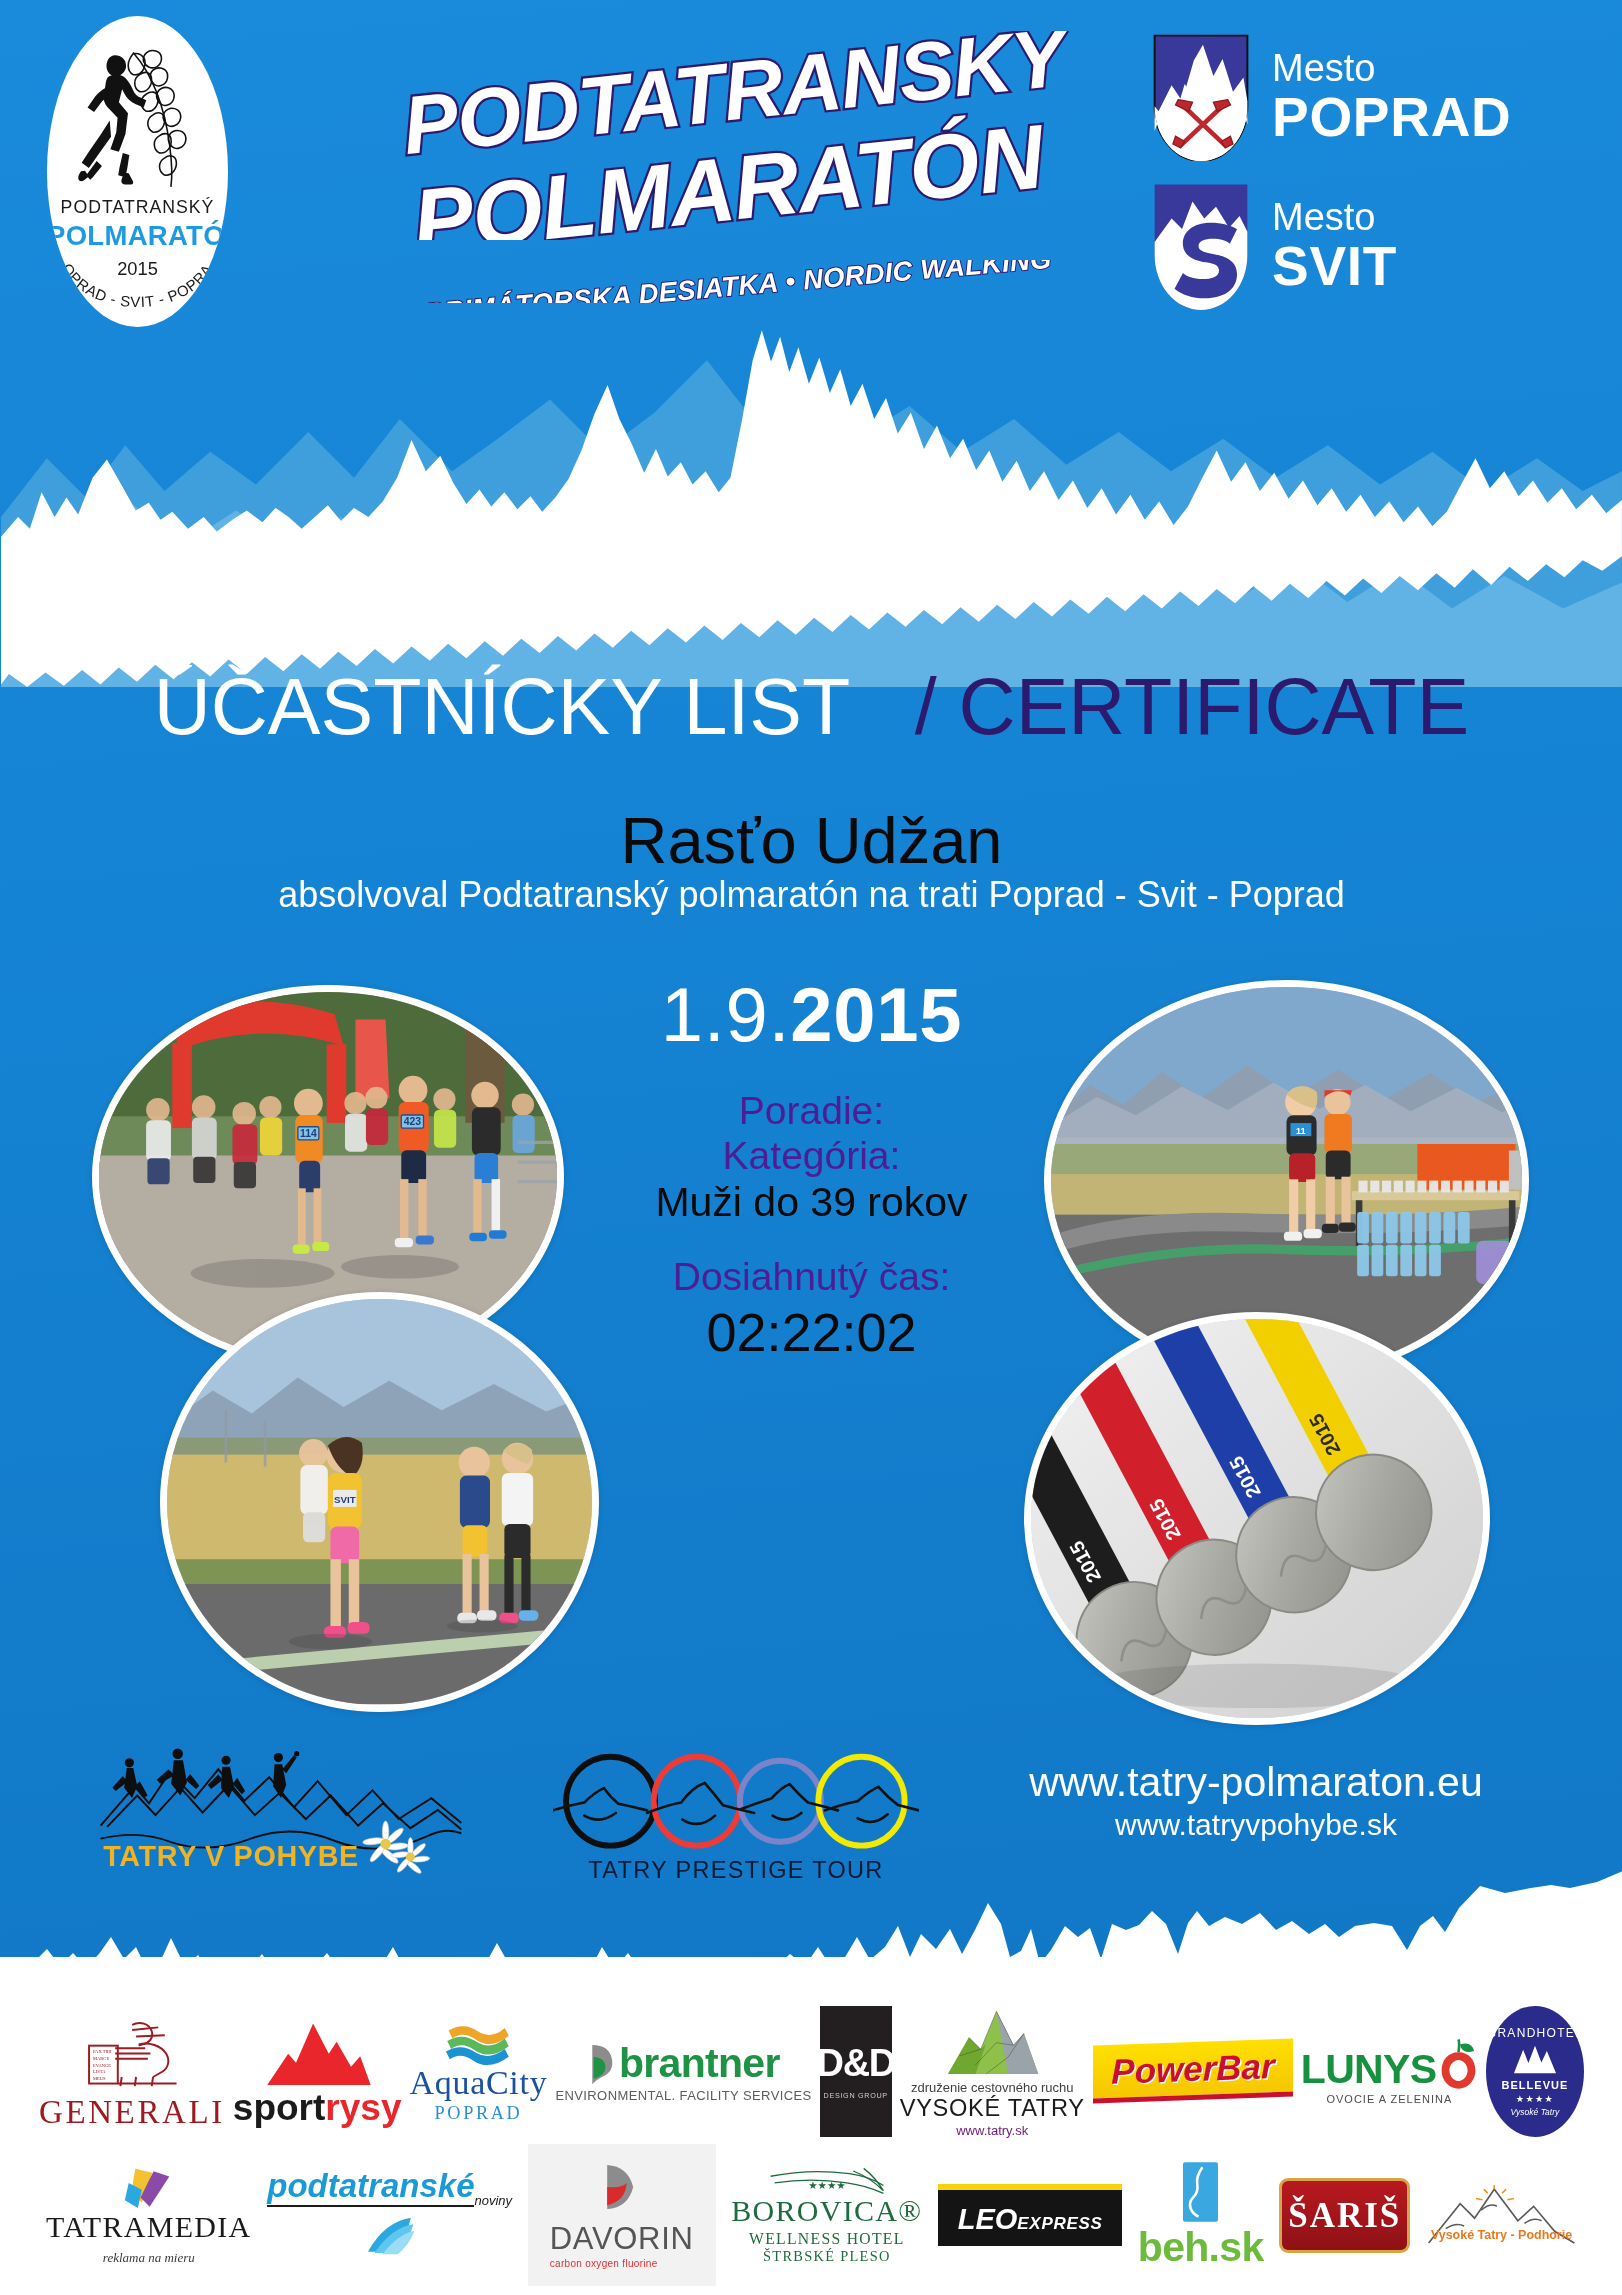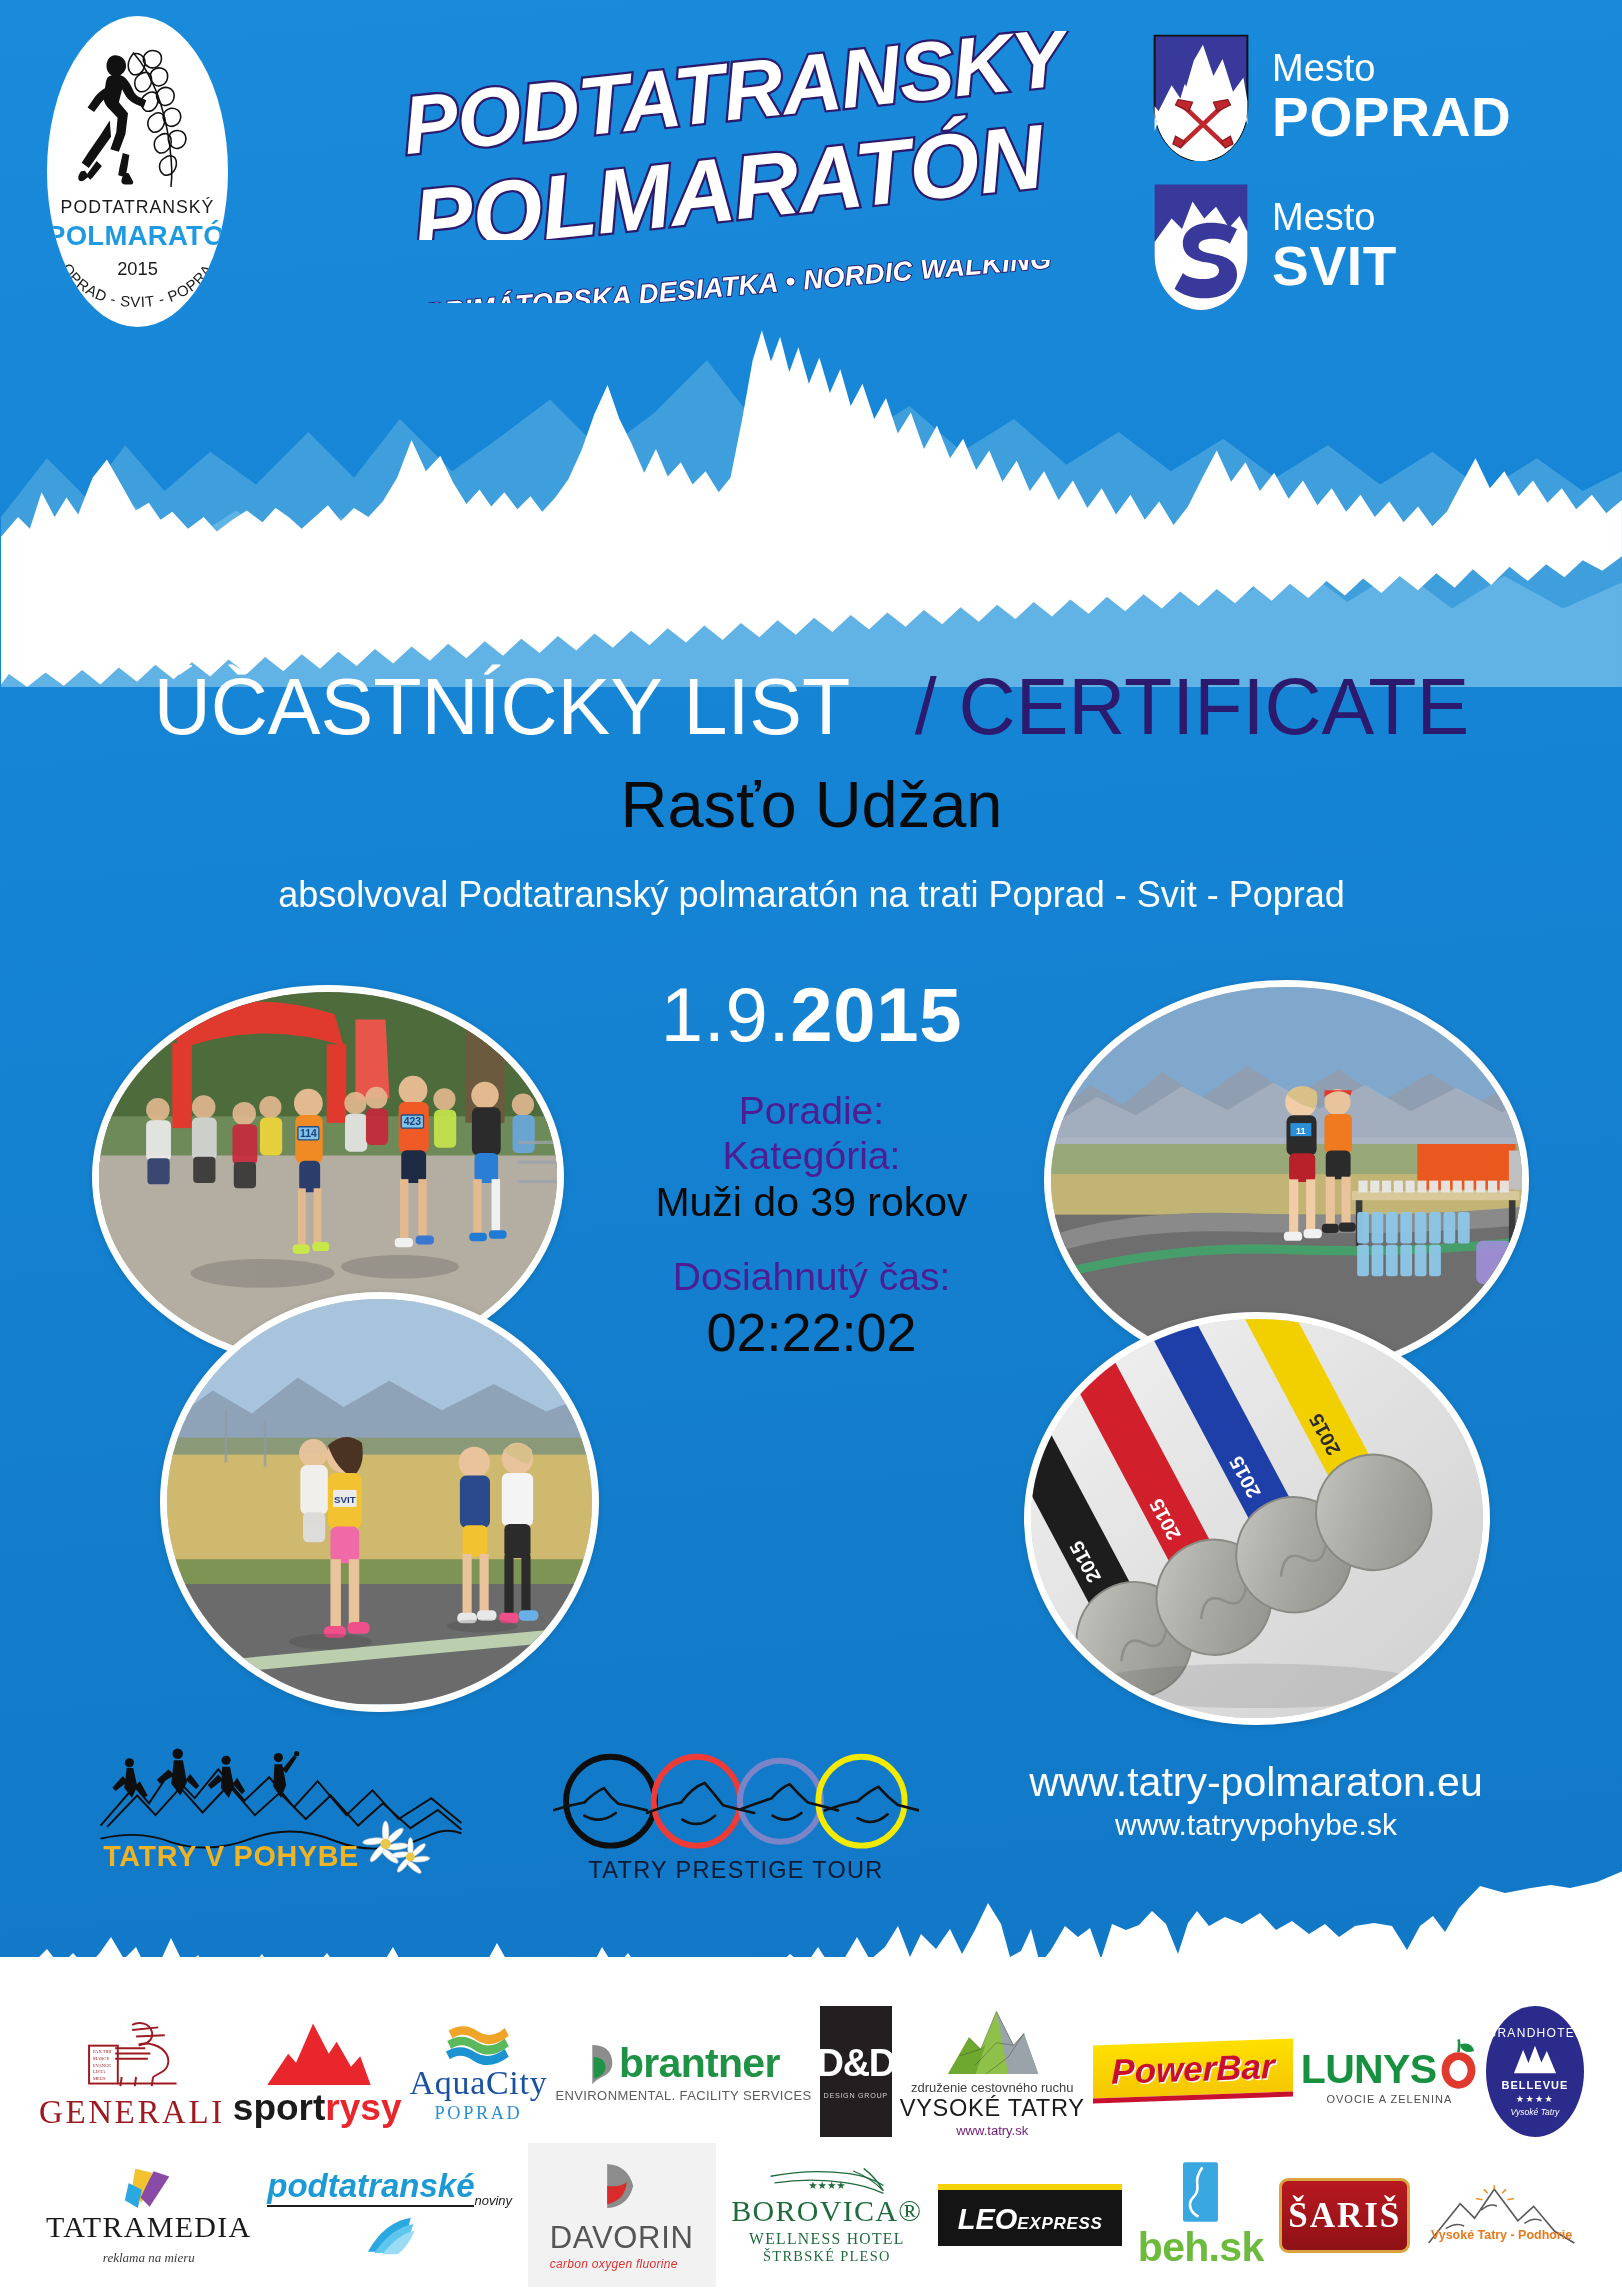--- a/index.html
+++ b/index.html
@@ -85,21 +85,21 @@
 
   
   .cert-title{
     position:absolute;left:0;top:667px;width:1623px;text-align:center;
     font-size:79px;font-weight:400;line-height:1;white-space:nowrap;
   }
   .cert-title .sk{color:#ffffff;}
   .cert-title .en{color:#2b1a6e;}
 
   .person-name{
-    position:absolute;left:0;top:772px;width:1623px;text-align:center;
+    position:absolute;left:0;top:808px;width:1623px;text-align:center;
     font-size:65px;font-weight:400;color:#0a0a0a;line-height:1;
   }
   .subline{
     position:absolute;left:0;top:877px;width:1623px;text-align:center;
     font-size:36px;font-weight:400;color:#ffffff;line-height:1;
   }
 
   
   .photo{position:absolute;border-radius:50%;border:7.2px solid #ffffff;overflow:hidden;
     box-shadow:0 1.3px 6.5px rgba(0,0,0,.12);background:#cfd6dc;}
@@ -164,21 +164,21 @@
   .grand .gs{font-size:9.2px;letter-spacing:1.3px;}
   .grand .gf{font-size:8.5px;font-style:italic;}
   .tatramedia .tm{font-family:"Liberation Serif",serif;font-size:30px;color:#1b1b1b;letter-spacing:1.3px;}
   .tatramedia .tms{font-family:"Liberation Serif",serif;font-style:italic;font-size:13px;color:#3b3b3b;margin-top:9.2px;}
   .podnov{display:flex;align-items:center;gap:7.9px;}
   .podnov .pn{color:#1b9ad6;font-size:33px;font-style:italic;font-weight:600;
     border-bottom:2.6px solid #1b1b1b;padding-bottom:2.6px;}
   .podnov .pns{font-size:13px;font-style:italic;color:#1b1b1b;}
   .davorin{background:#f2f2f2;padding:17px 22px;display:flex;align-items:center;gap:10.5px;}
   .davorin .dv{color:#555;font-size:31px;letter-spacing:0.7px;}
-  .davorin .dvs{color:#e03030;font-size:12px;letter-spacing:0.3px;margin-top:5.2px;font-style:italic;}
+  .davorin .dvs{color:#e03030;font-size:10px;letter-spacing:0.3px;margin-top:5.2px;}
   .borovica .bo{color:#1f6b3d;font-family:"Liberation Serif",serif;font-size:30px;letter-spacing:1.3px;}
   .borovica .bos{color:#1f6b3d;font-family:"Liberation Serif",serif;font-size:15.7px;letter-spacing:1.3px;margin-top:5.2px;}
   .borovica .bos2{color:#1f6b3d;font-family:"Liberation Serif",serif;font-size:14.4px;letter-spacing:1.3px;margin-top:2.6px;}
   .leo{background:#141414;padding:14.4px 19.6px 11.8px;border-top:6.5px solid #f5d20a;}
   .leo .lo{color:#fff;font-size:29px;font-style:italic;font-weight:700;}
   .leo .lo small{font-size:17px;letter-spacing:0.7px;}
   .behsk{display:flex;align-items:center;gap:5.2px;}
   .behsk .bh{color:#6cbb3c;font-size:41px;font-weight:600;letter-spacing:-0.7px;}
   .saris{background:linear-gradient(180deg,#b8191f,#8e1116);color:#fff;
     padding:17px 6px;border:3.9px solid #d9a441;border-radius:9.2px;}

